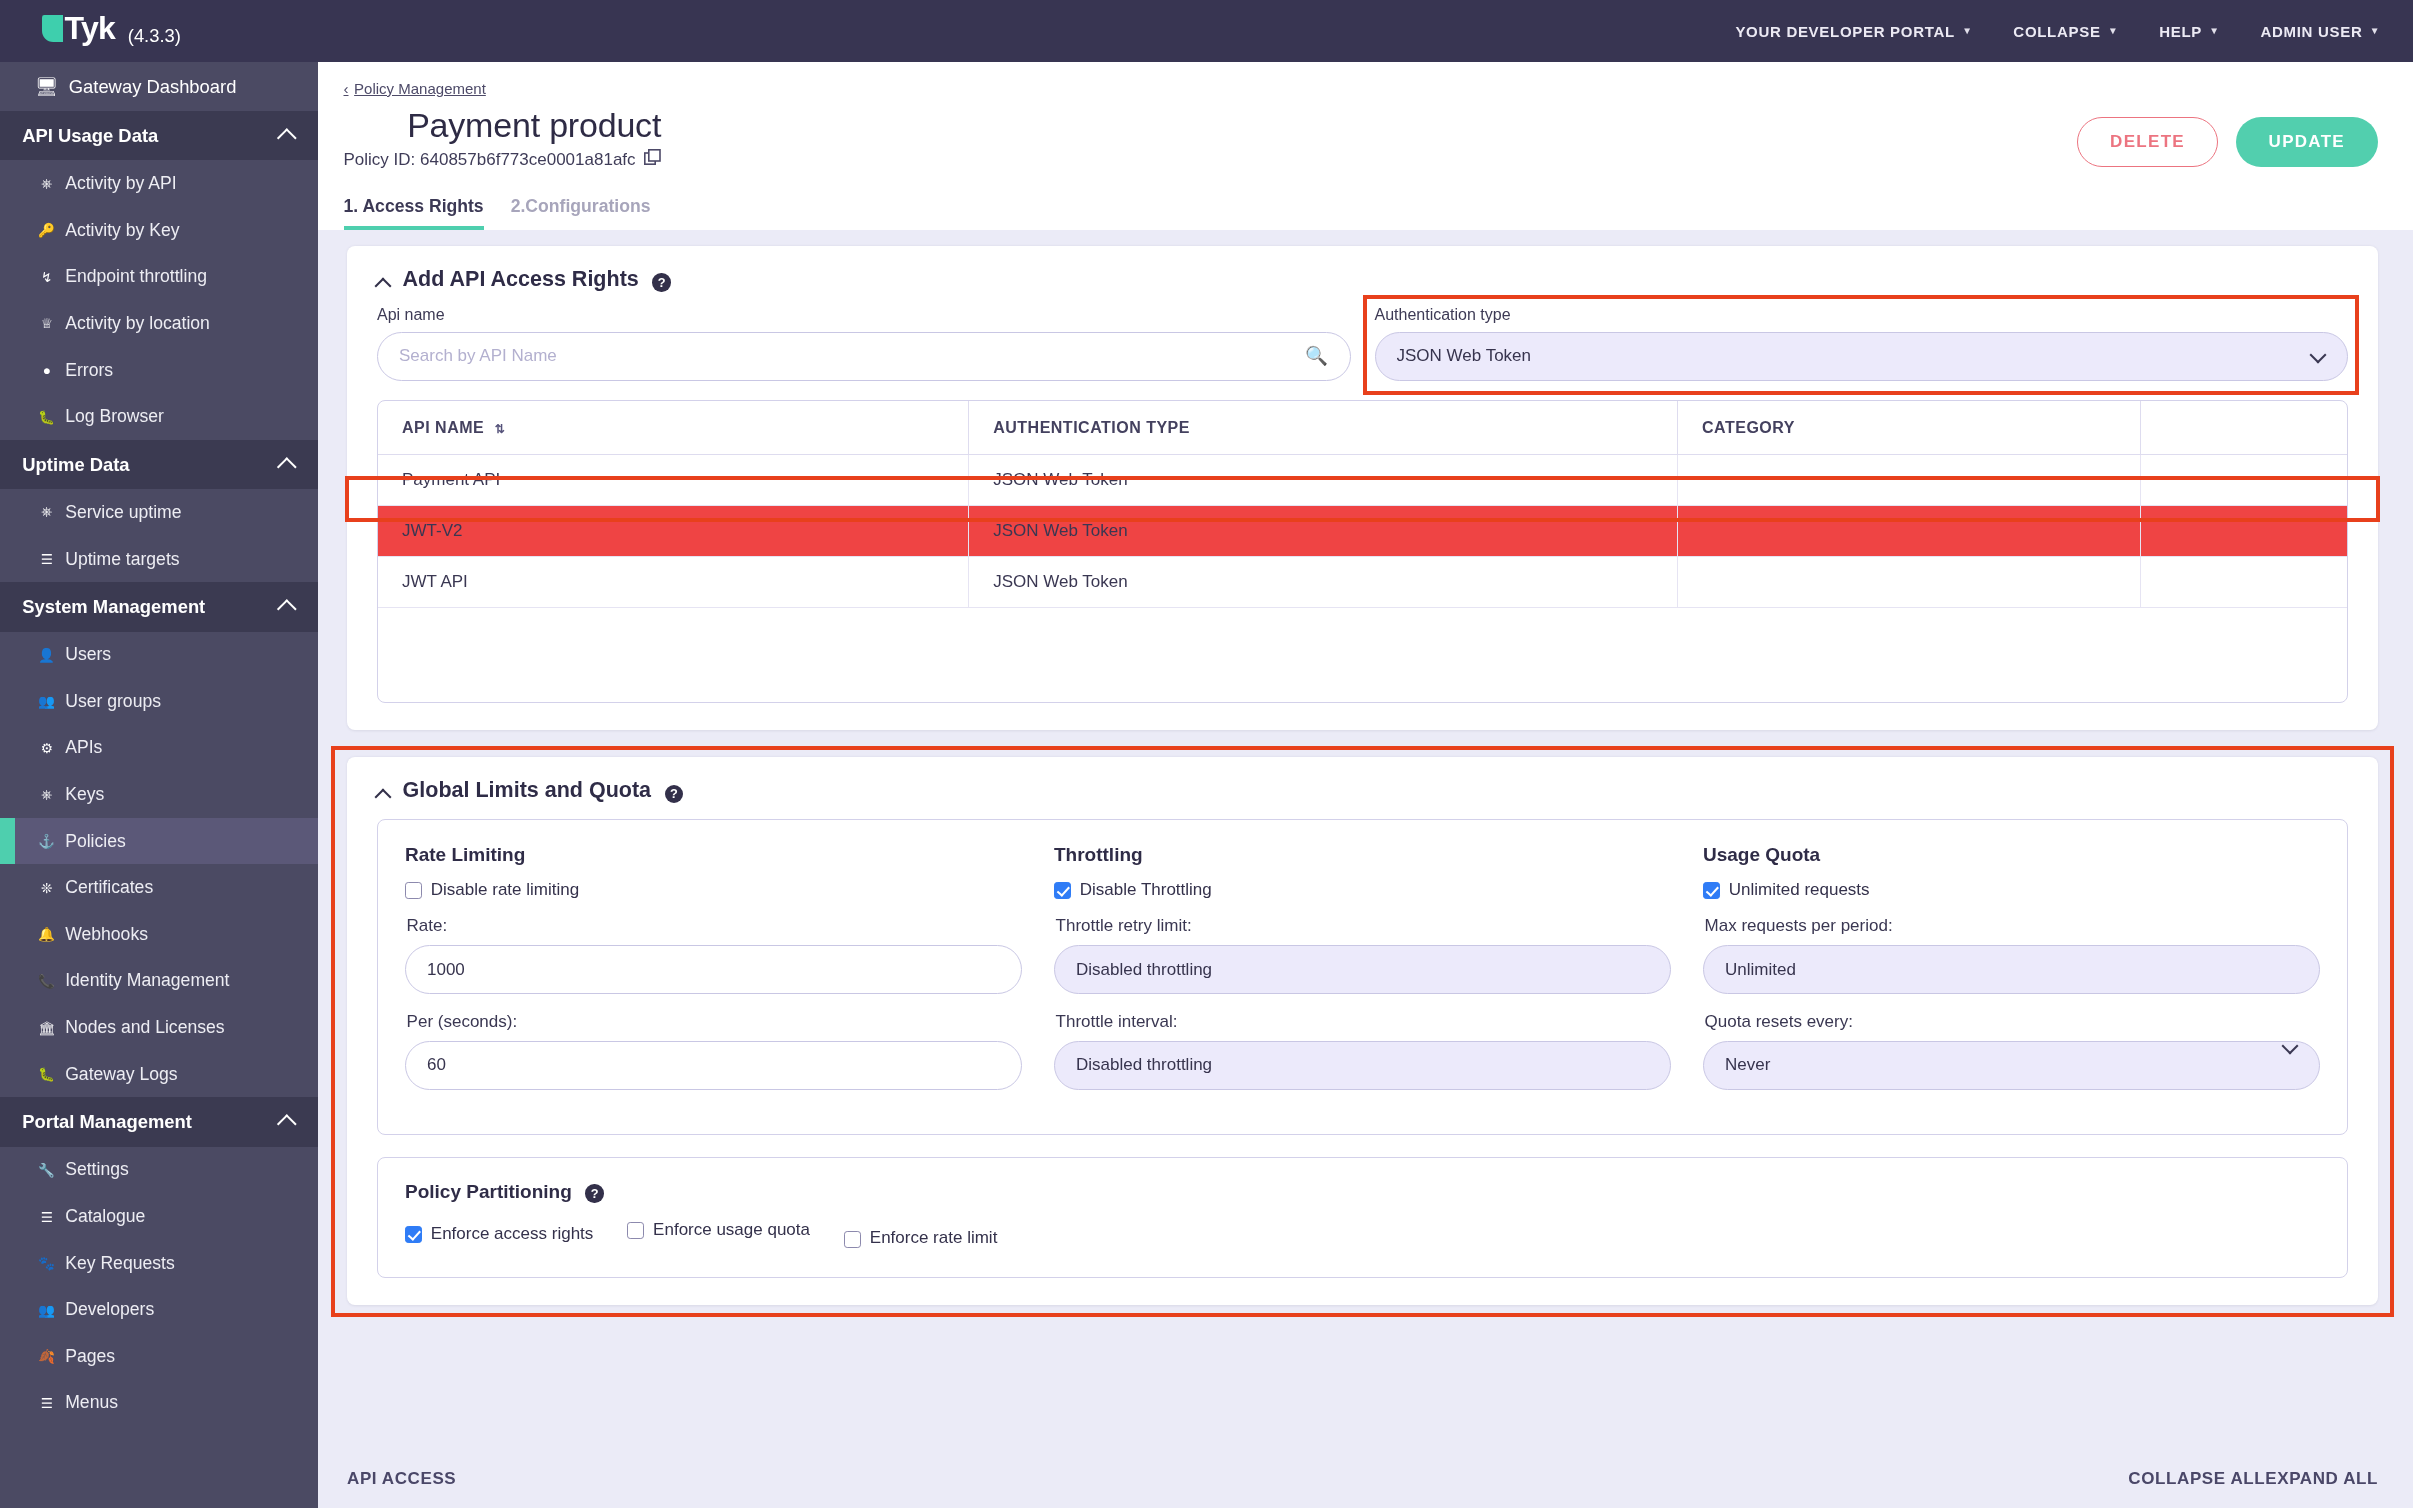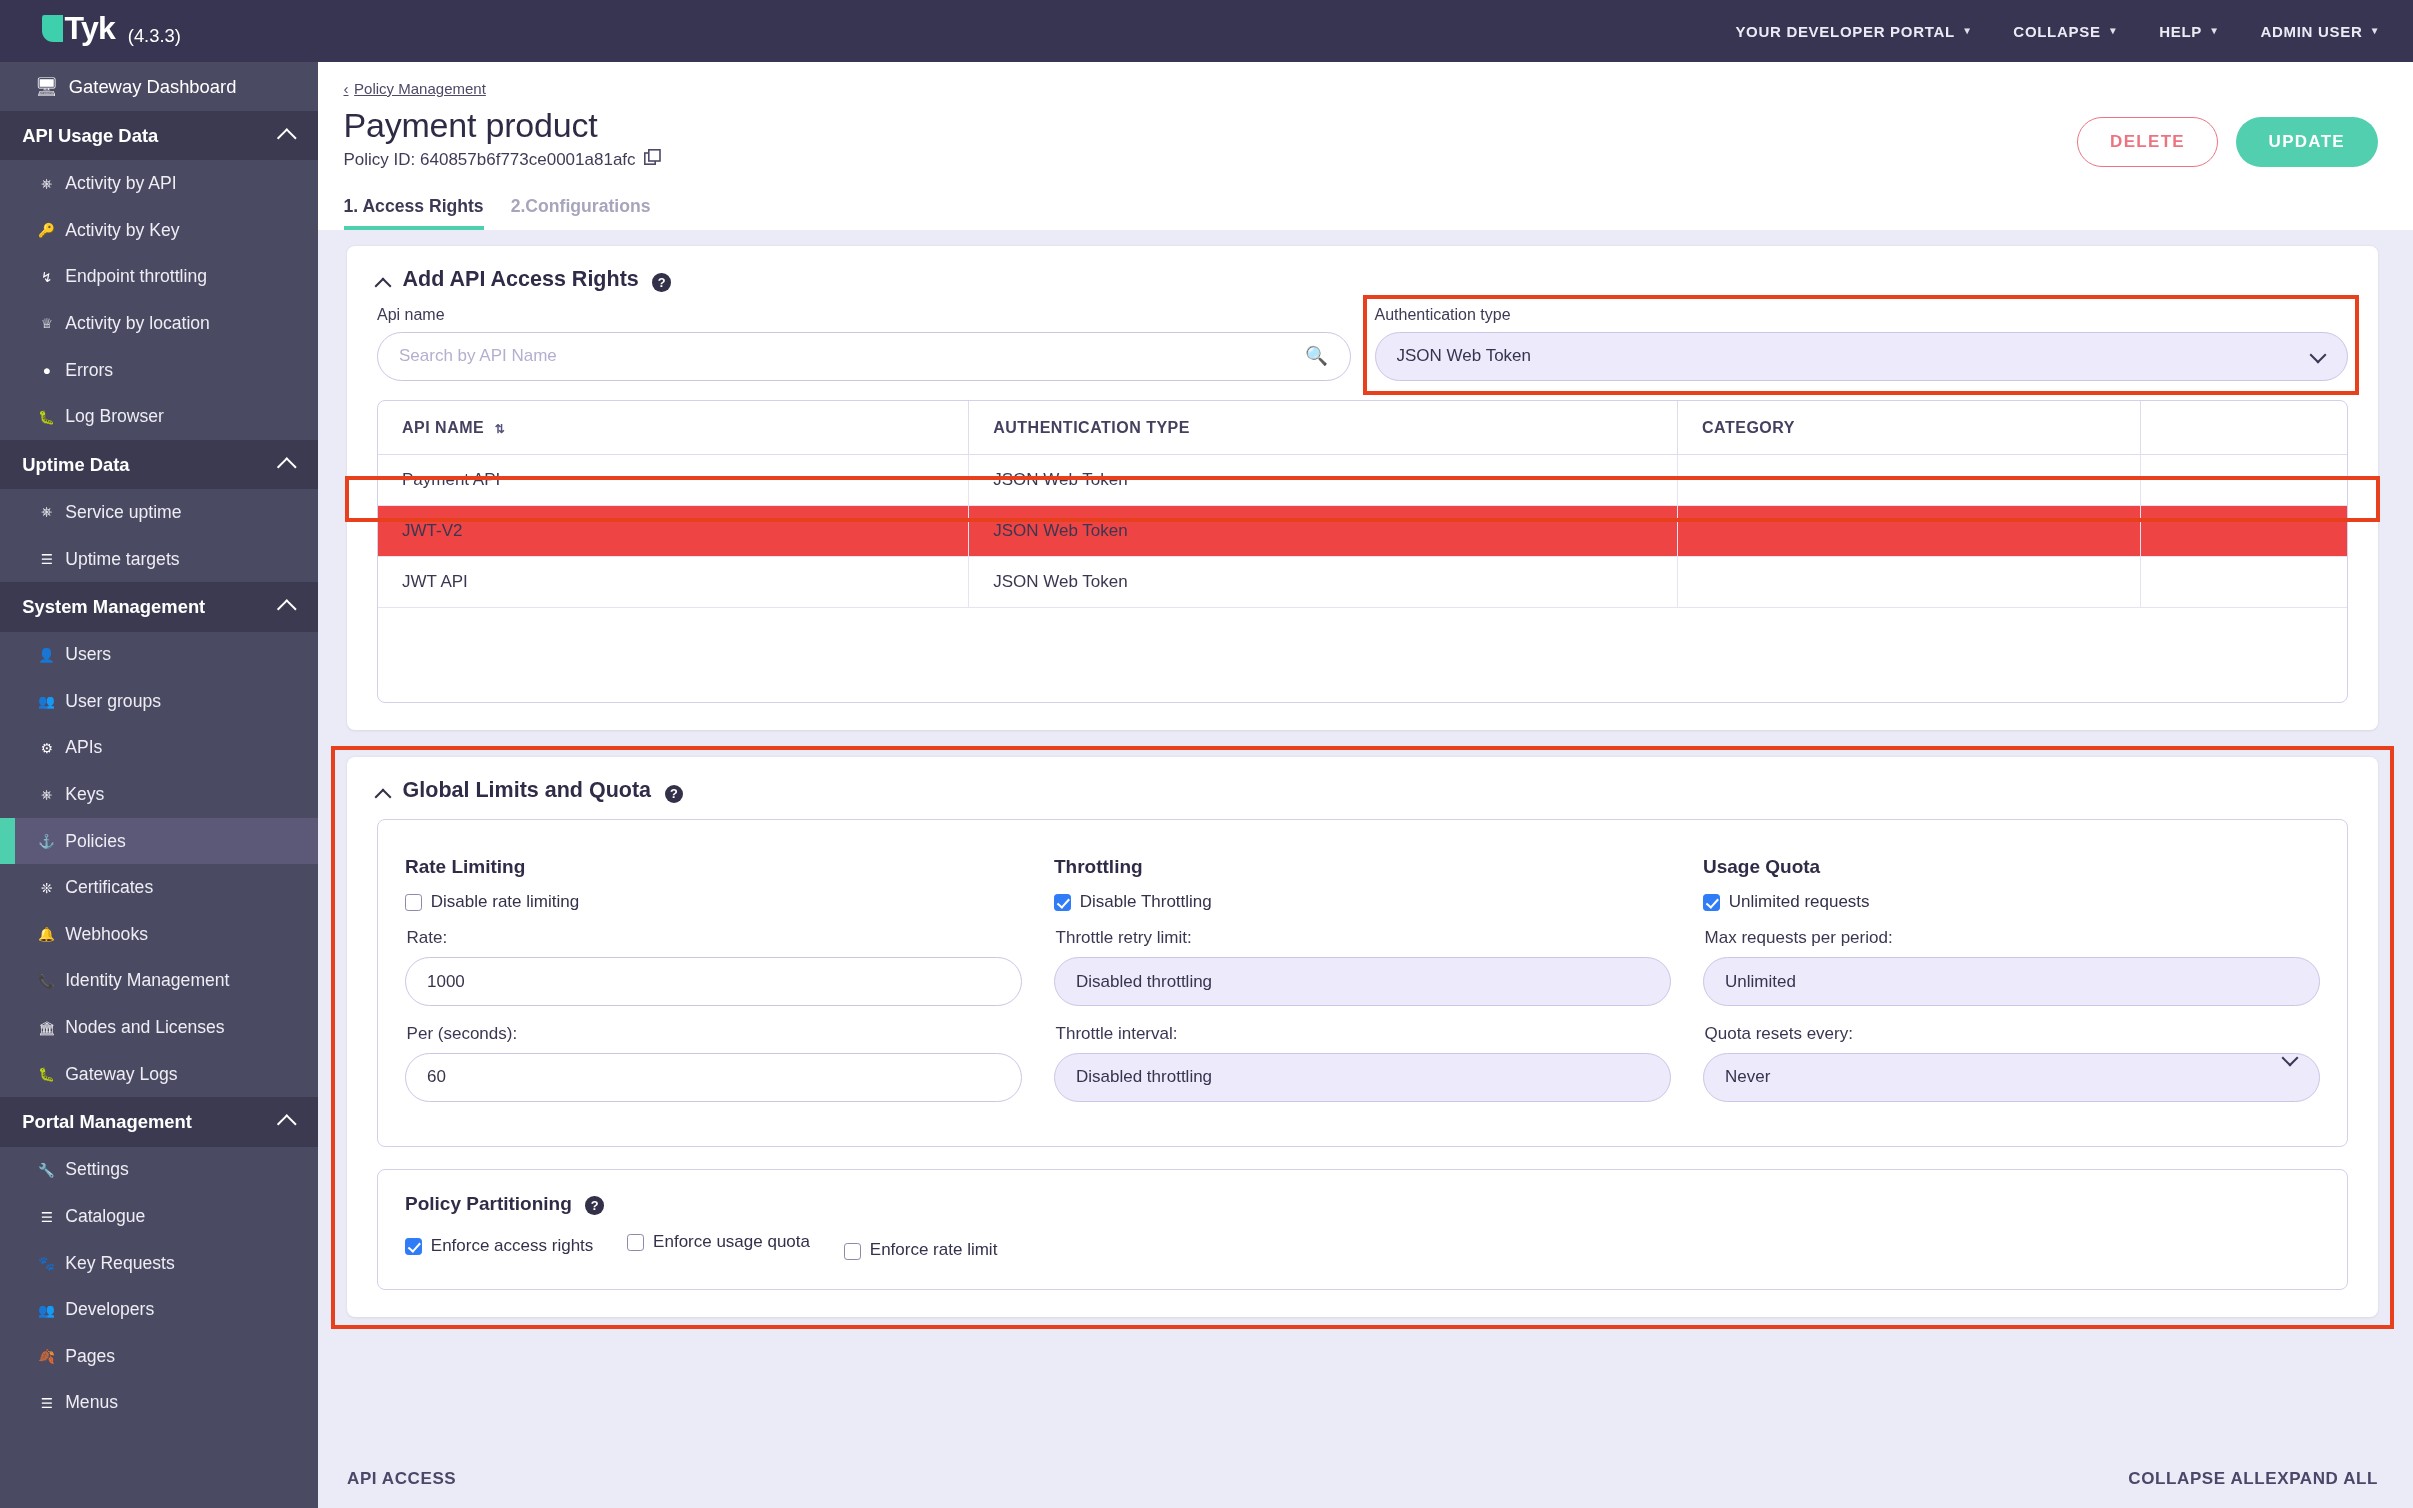--- a/index.html
+++ b/index.html
@@ -87,21 +87,21 @@
   }
 
   
   .main { flex: 1; min-width: 0; display: flex; flex-direction: column; background: #ebebf7; }
   .page-head { background: #ffffff; padding: 17.6px 35px 0 25.5px; }
   .crumb {
     color: #4d4a68; font-size: 15px; text-decoration: underline;
     display: inline-flex; align-items: center; gap: 5.6px; cursor: pointer;
   }
   .head-row { display: flex; align-items: flex-start; margin-top: 9.6px; }
-  .ptitle { font-size: 34px; font-weight: 400; color: #2e2b45; letter-spacing: -0.2px; }
+  .ptitle { font-size: 34px; font-weight: 400; color: #2e2b45; letter-spacing: -0.2px; text-align: right; }
   .pid { margin-top: 4px; font-size: 17px; color: #3f3c58; display: flex; align-items: center; gap: 8px; }
   .copy-ic { display: inline-block; cursor: pointer; }
   .head-actions { margin-left: auto; display: flex; gap: 17.6px; padding-top: 11.2px; }
   .btn {
     border-radius: 27px; font-size: 17px; font-weight: 700;
     letter-spacing: 1.3px; padding: 13.6px 32px; cursor: pointer;
     border: 1.6px solid transparent; background: none;
   }
   .btn-delete { color: #ec7480; border-color: #ec7480; background: #ffffff; }
   .btn-update { color: #ffffff; background: #52cfae; }
@@ -170,21 +170,21 @@
   td {
     font-size: 17px; color: #3a3752; padding: 15px 0 15px 24px;
     border-bottom: 1.6px solid #e6e4f3; border-right: 1.6px solid #e6e4f3;
   }
   td:last-child { border-right: none; }
   tr.alt td { background: #ef4444; }
   .sort-ic { font-size: 12px; margin-left: 5.6px; color: #55527a; cursor: pointer; }
 
   .subcard {
     border: 1.6px solid #d3d1ea; border-radius: 8px;
-    padding: 36px 27px 27px 27px; display: flex; gap: 32px;
+    padding: 24px 27px 27px 27px; display: flex; gap: 32px;
   }
   .col { flex: 1; min-width: 0; }
   .col h4 { font-size: 19px; font-weight: 600; color: #2f2c47; margin-bottom: 14.4px; }
   .chk-line { display: flex; align-items: center; gap: 8.8px; margin-bottom: 16px; }
   .cbox {
     width: 17px; height: 17px; border: 1.6px solid #8c89ad; border-radius: 3.2px;
     background: #ffffff; flex: 0 0 17px; cursor: pointer; position: relative;
   }
   .cbox.on { background: #2f7cf6; border-color: #2f7cf6; }
   .cbox.on::after {

